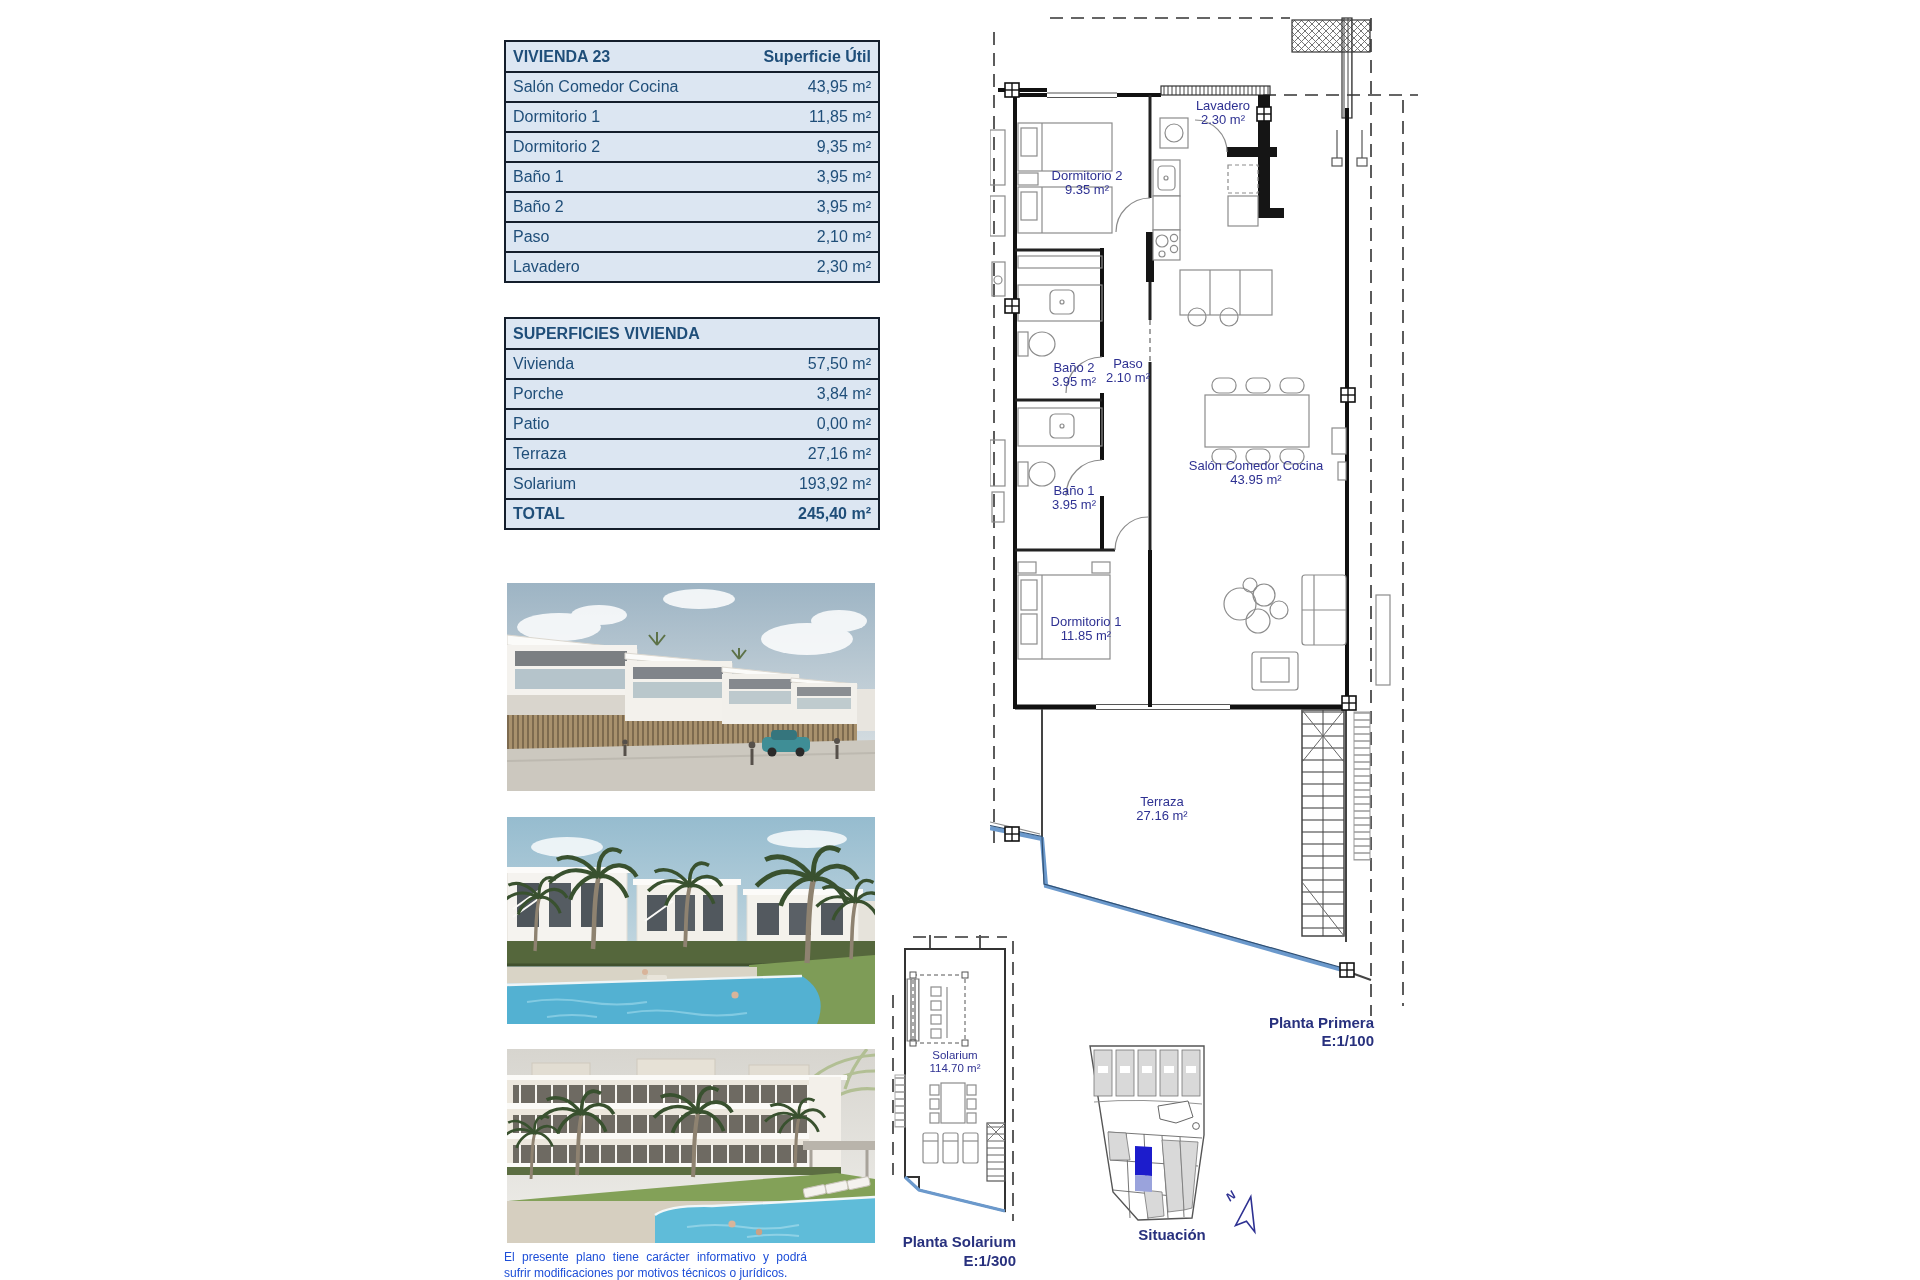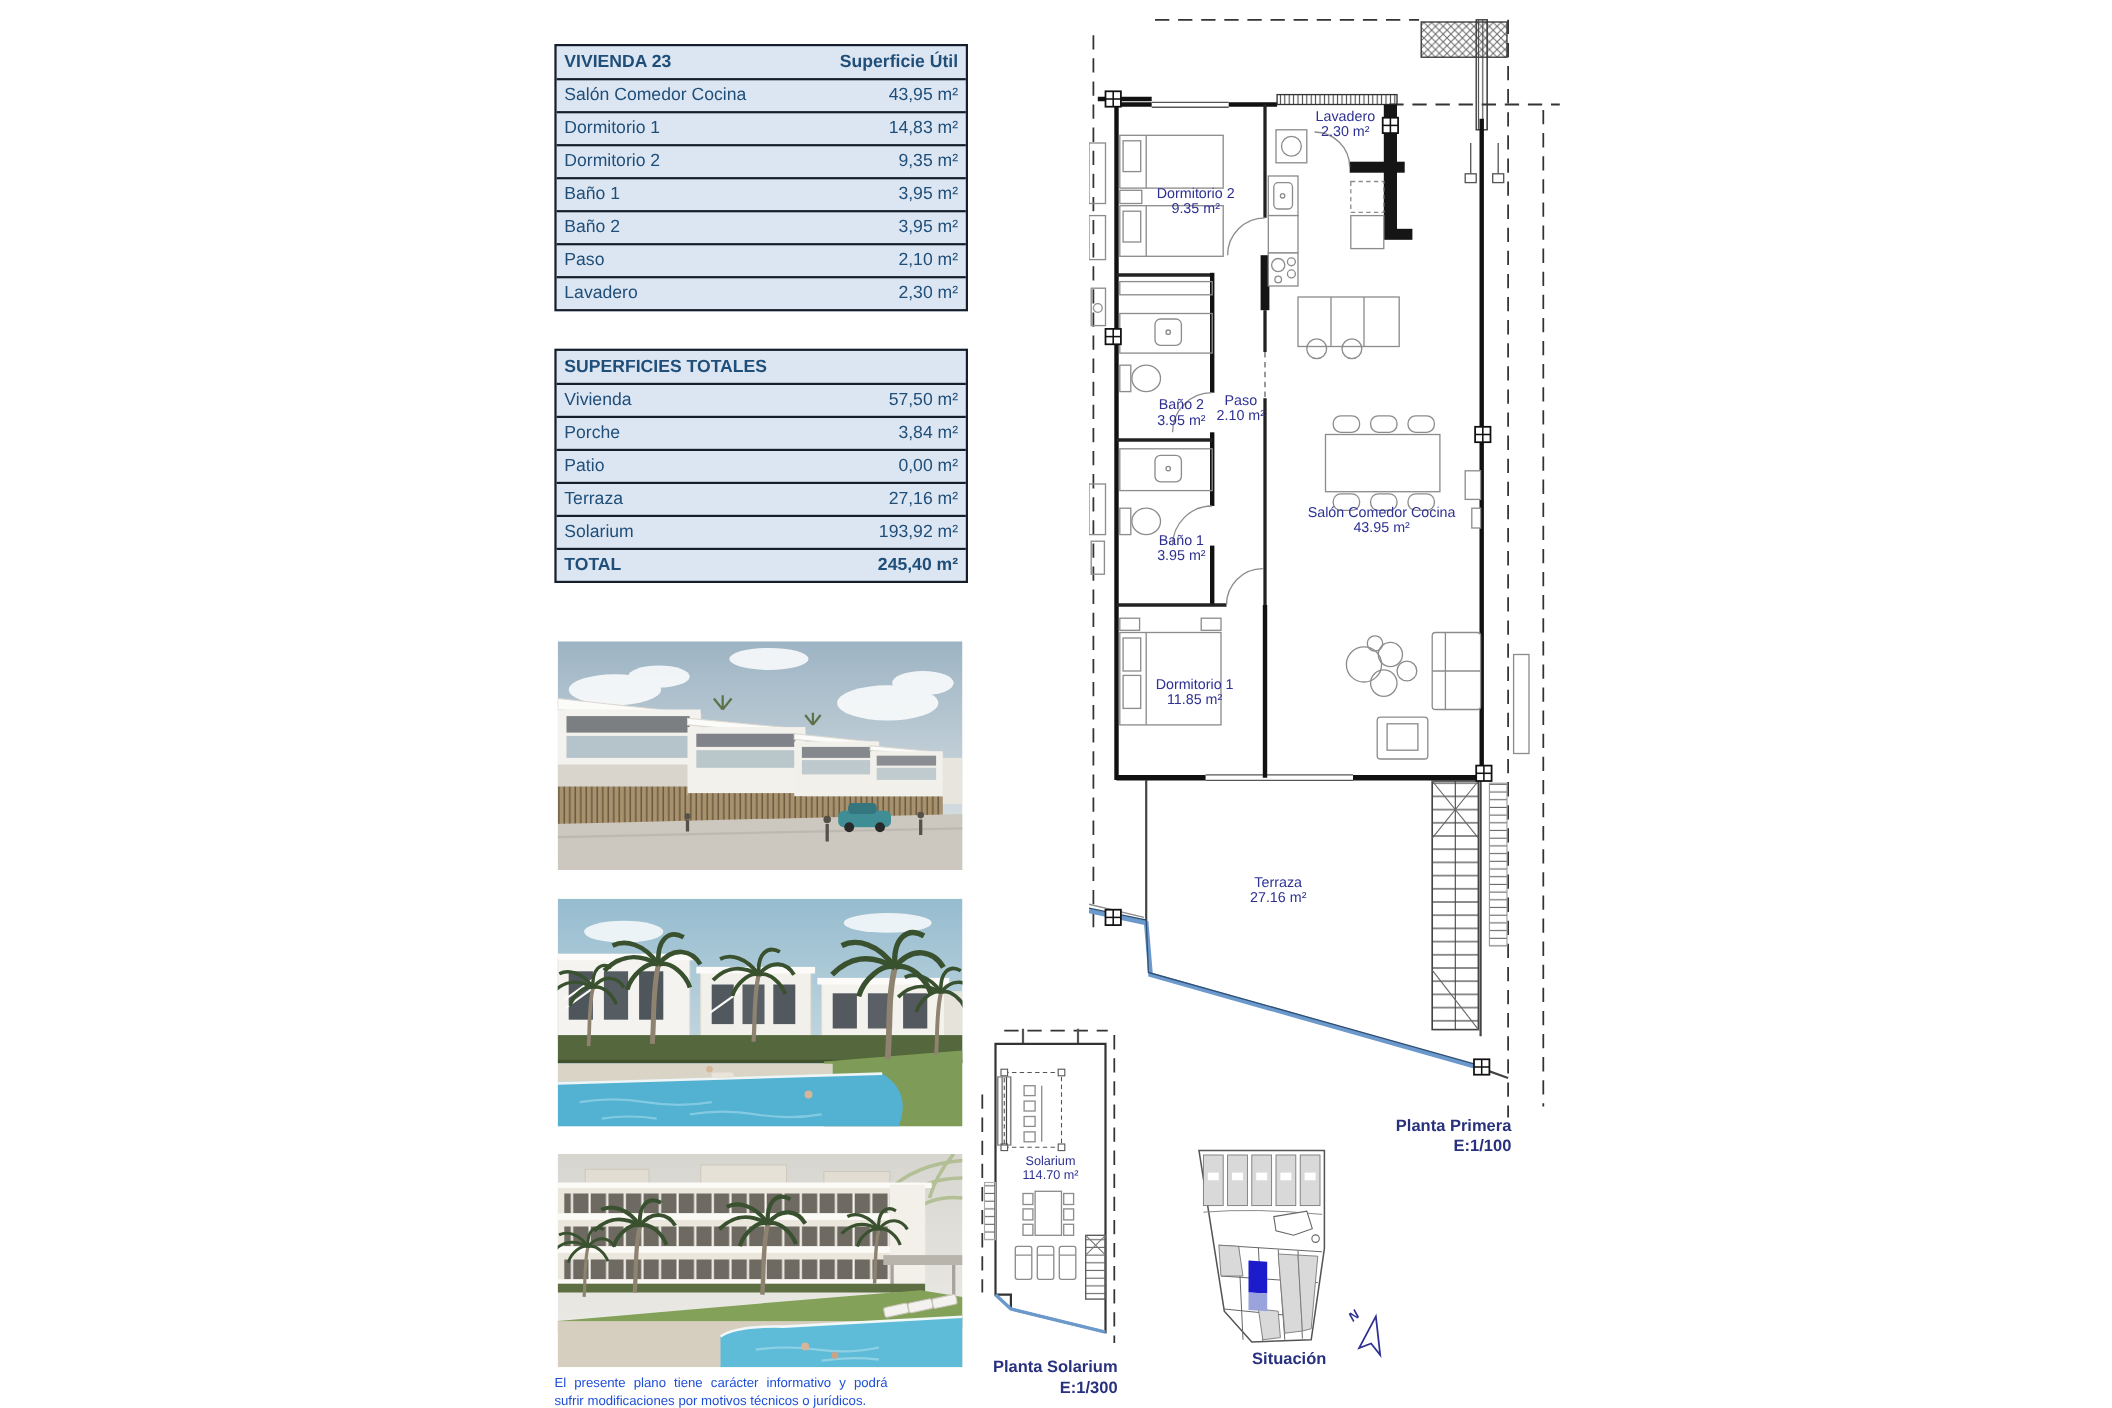--- a/index.html
+++ b/index.html
@@ -47,21 +47,21 @@
     <div class="trow thead">
       <span>VIVIENDA 23</span>
       <span class="val">Superficie Útil</span>
     </div>
     <div class="trow">
       <span>Salón Comedor Cocina</span>
       <span class="val">43,95 m²</span>
     </div>
     <div class="trow">
       <span>Dormitorio 1</span>
-      <span class="val">14,83 m²</span>
+      <span class="val">11,85 m²</span>
     </div>
     <div class="trow">
       <span>Dormitorio 2</span>
       <span class="val">9,35 m²</span>
     </div>
     <div class="trow">
       <span>Baño 1</span>
       <span class="val">3,95 m²</span>
     </div>
     <div class="trow">
@@ -73,21 +73,21 @@
       <span class="val">2,10 m²</span>
     </div>
     <div class="trow">
       <span>Lavadero</span>
       <span class="val">2,30 m²</span>
     </div>
   </div>
 
   <div class="tbl" style="left:504px;top:317px;">
     <div class="trow thead">
-      <span>SUPERFICIES TOTALES</span>
+      <span>SUPERFICIES VIVIENDA</span>
     </div>
     <div class="trow">
       <span>Vivienda</span>
       <span class="val">57,50 m²</span>
     </div>
     <div class="trow">
       <span>Porche</span>
       <span class="val">3,84 m²</span>
     </div>
     <div class="trow">

